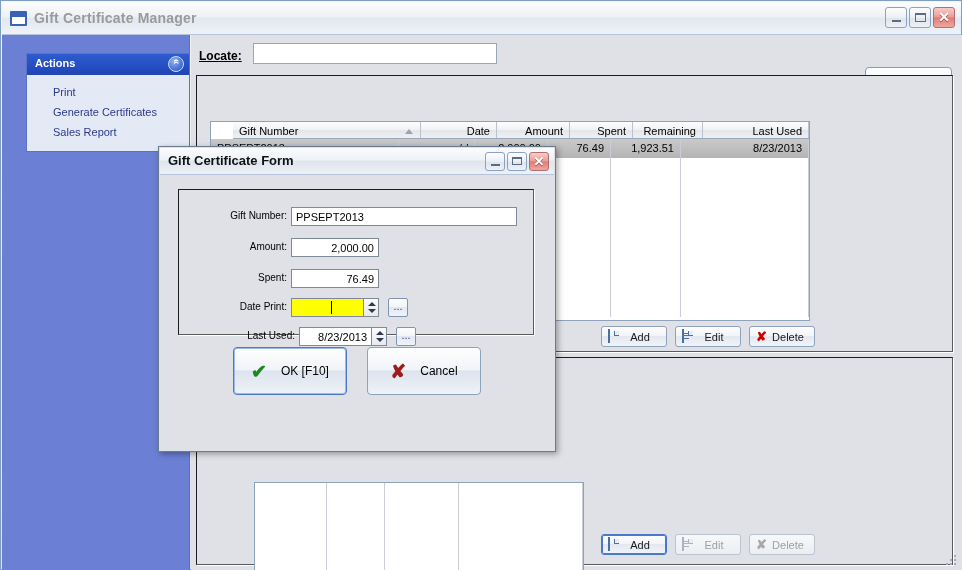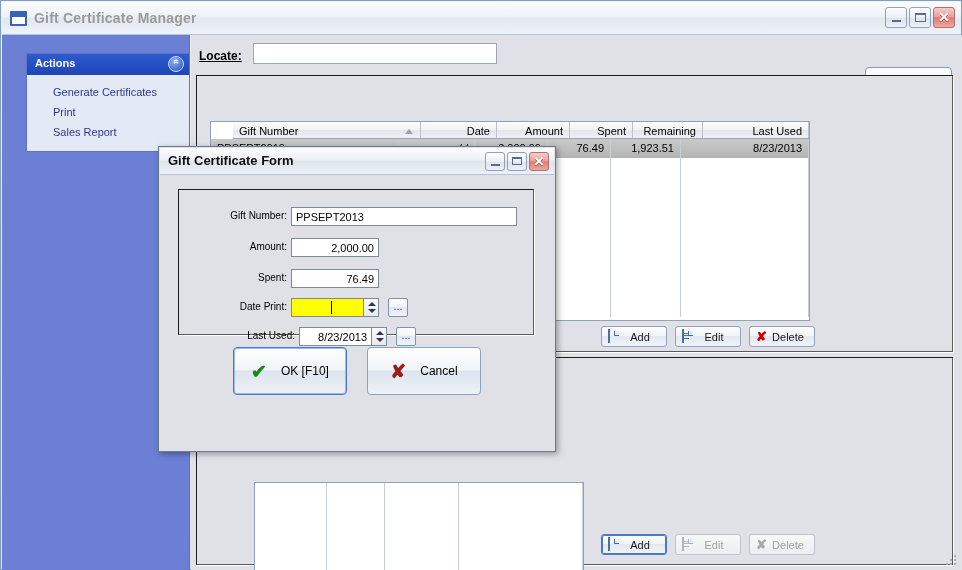--- a/index.html
+++ b/index.html
@@ -296,22 +296,22 @@
       </div>
     </div>
 
     <div class="sidebar">
       <div class="taskpane">
         <div class="taskpane-head">
           <span class="taskpane-head-title">Actions</span>
           <span class="chev-btn"></span>
         </div>
         <div class="taskpane-body">
+          <a class="task-link" href="#">Print</a>
           <a class="task-link" href="#">Generate Certificates</a>
-          <a class="task-link" href="#">Print</a>
           <a class="task-link" href="#">Sales Report</a>
         </div>
       </div>
     </div>
 
     <div class="content">
 
       <div class="locate-row">
         <span class="locate-label">Locate:</span>
         <input class="locate-input" type="text" value="" placeholder="" style="">

